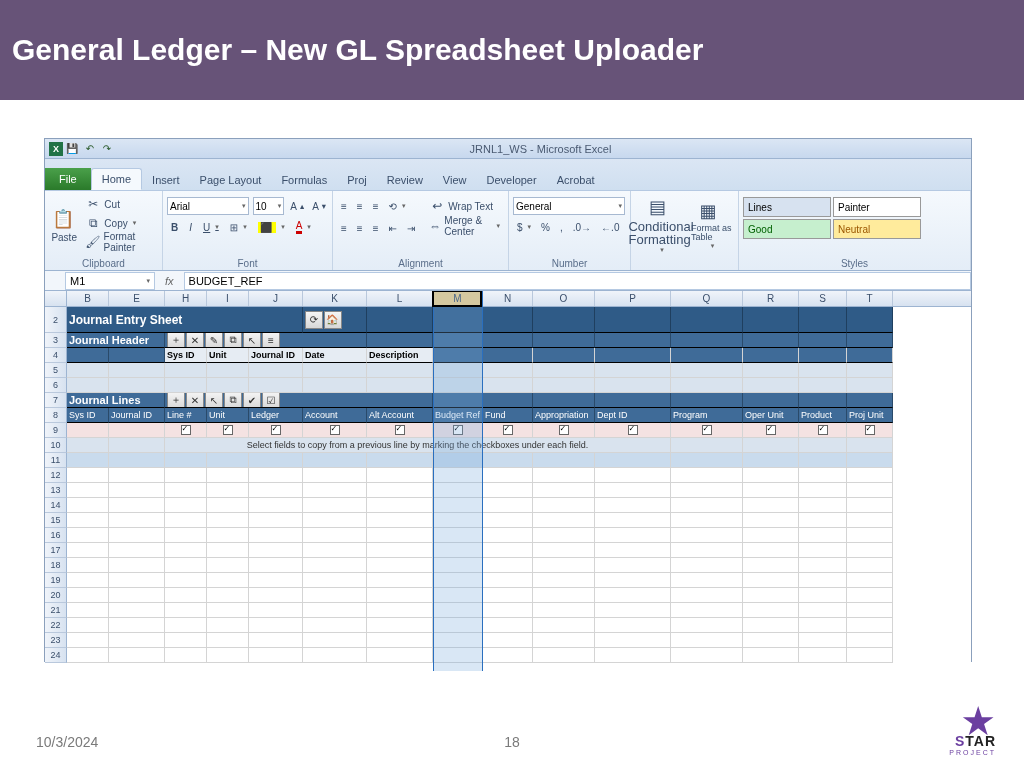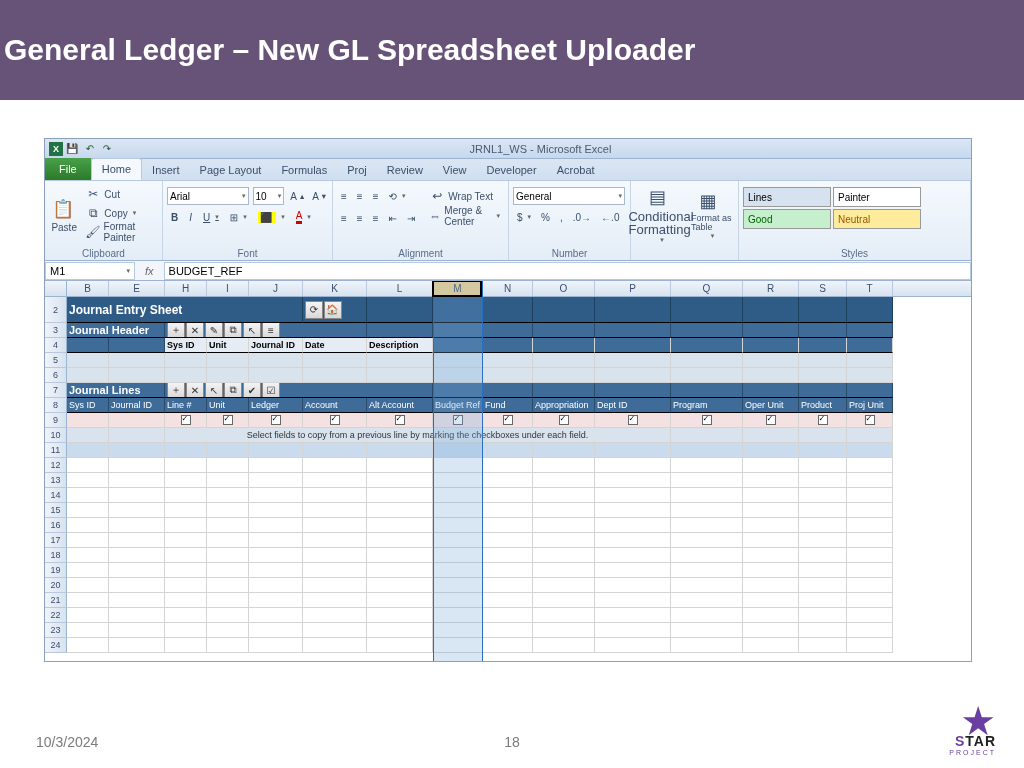--- a/index.html
+++ b/index.html
@@ -1,49 +1,49 @@
 <!DOCTYPE html>
 <html><head>
 <meta charset="utf-8">
 <style>
   * { box-sizing: border-box; margin: 0; padding: 0; }
   body { width: 1024px; height: 768px; font-family: "Segoe UI", Arial, sans-serif; background: #fff; overflow: hidden; position: relative; }
 
-  .slide-header { background: #675378; height: 100px; display: flex; align-items: center; padding: 0 4px; }
+  .slide-header { background: #675378; height: 100px; display: flex; align-items: center; padding: 0 12px; }
   .slide-header h1 { color: #fff; font-size: 30px; font-weight: bold; }
 
   .excel-window { position: absolute; left: 44px; top: 138px; width: 928px; height: 524px; border: 1px solid #8ba0bc; background: #fff; font-size: 11px; }
 
   .titlebar { height: 20px; background: linear-gradient(#dbe6f4,#c7d8ee); display: flex; align-items: center; padding: 0 4px; border-bottom: 1px solid #9db4d1; }
   .qat { display: flex; gap: 3px; align-items: center; }
   .qat-icon { width: 14px; height: 14px; display:inline-flex; align-items:center; justify-content:center; font-size:10px; color:#2a5a2a;}
   .excel-logo { width:14px; height:14px; background:#217346; font-size:9px; color:#fff; display:flex;align-items:center;justify-content:center; font-weight:bold;}
   .win-title { flex:1; text-align:center; font-size:11px; color:#4a5a72;}
 
-  .ribbon-tabs { height: 22px; background: linear-gradient(#dbe6f4,#cfdff0); display:flex; align-items:flex-end; border-bottom:1px solid #b5c9e2;}
+  .ribbon-tabs { height: 32px; background: linear-gradient(#dbe6f4,#cfdff0); display:flex; align-items:flex-end; border-bottom:1px solid #b5c9e2;}
   .file-tab { background:#3a8f3a; background:linear-gradient(#4aa04a,#2a7a2a); color:#fff; padding:4px 14px; font-size:11px; height:22px; display:flex;align-items:center;}
   .rtab { padding:4px 10px; font-size:11px; color:#3b4f6b; cursor:pointer;}
   .rtab.active { background:#f5f9fd; border:1px solid #b5c9e2; border-bottom:1px solid #f5f9fd; border-radius:3px 3px 0 0;}
 
   .ribbon { height: 80px; background: linear-gradient(#f5f9fd,#e4edf7); border-bottom:1px solid #9db4d1; display:flex;}
   .rgroup { border-right:1px solid #c5d4e6; padding:2px 4px 0 4px; display:flex; flex-direction:column; position:relative;}
   .rgroup-body { flex:1; display:flex; gap:2px;}
   .rgroup-label { text-align:center; font-size:10px; color:#5a6e8a; padding:1px 0; border-top:0px;}
   .rstack { display:flex; flex-direction:column; gap:1px; justify-content:flex-start; padding-top:2px;}
   .rbtn-sm { height:18px; padding:0 4px; font-size:10px; color:#3b4f6b; display:flex; align-items:center; gap:3px; cursor:pointer;}
   .rbtn-big { width:36px; display:flex; flex-direction:column; align-items:center; justify-content:center; font-size:10px; color:#3b4f6b; cursor:pointer; padding:2px;}
   .ricon { width:16px; height:16px; display:inline-flex;align-items:center;justify-content:center; font-size:12px;}
   .ricon-lg { width:24px; height:24px; font-size:18px;}
   .combo { height:18px; border:1px solid #a7b9d1; background:#fff; font-size:10px; padding:0 2px; display:flex;align-items:center; justify-content:space-between;}
   .dd{font-size:7px;color:#666;padding-left:2px;}
 
   .style-cell { width:88px; height:20px; border:1px solid #999; font-size:10px; padding:1px 4px; display:flex;align-items:center;}
 
   .formula-bar { height:20px; border-bottom:1px solid #9db4d1; display:flex; align-items:center; background:#f2f6fb;}
-  .namebox { width:90px; border:1px solid #b5c9e2; background:#fff; height:18px; margin-left:0; font-size:11px; padding:0 4px; display:flex;align-items:center; justify-content:space-between;}
+  .namebox { width:90px; border:1px solid #b5c9e2; background:#fff; height:18px; margin-left:20px; font-size:11px; padding:0 4px; display:flex;align-items:center; justify-content:space-between;}
   .fx { padding:0 10px; font-style:italic; color:#666;}
   .formula-input { flex:1; background:#fff; border:1px solid #b5c9e2; height:18px; font-size:11px; padding:0 4px; display:flex;align-items:center;}
 
   .grid { position:relative; background:#fff; height: calc(100% - 142px); overflow:hidden;}
   .colhdrs { display:flex; height:16px; background:linear-gradient(#f0f4fa,#d7e2f0); border-bottom:1px solid #9db4d1;}
   .rowhdr-corner{width:22px; border-right:1px solid #9db4d1;}
   .ch { border-right:1px solid #b9c8dc; text-align:center; font-size:10px; color:#3b4f6b; line-height:16px;}
   .ch.sel{background:#f8d58a;}
   .rows { position:relative;}
   .row { display:flex; height:15px;}

